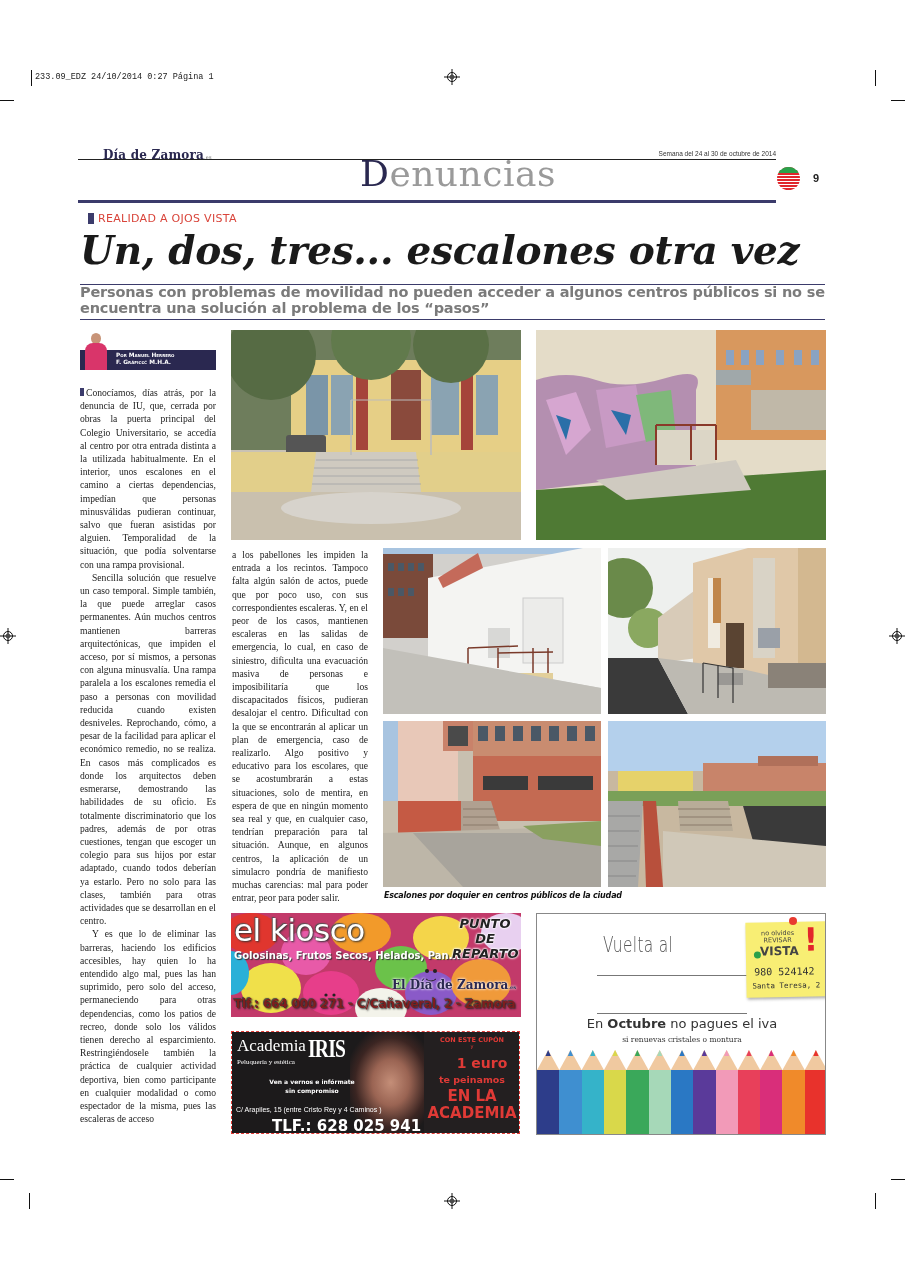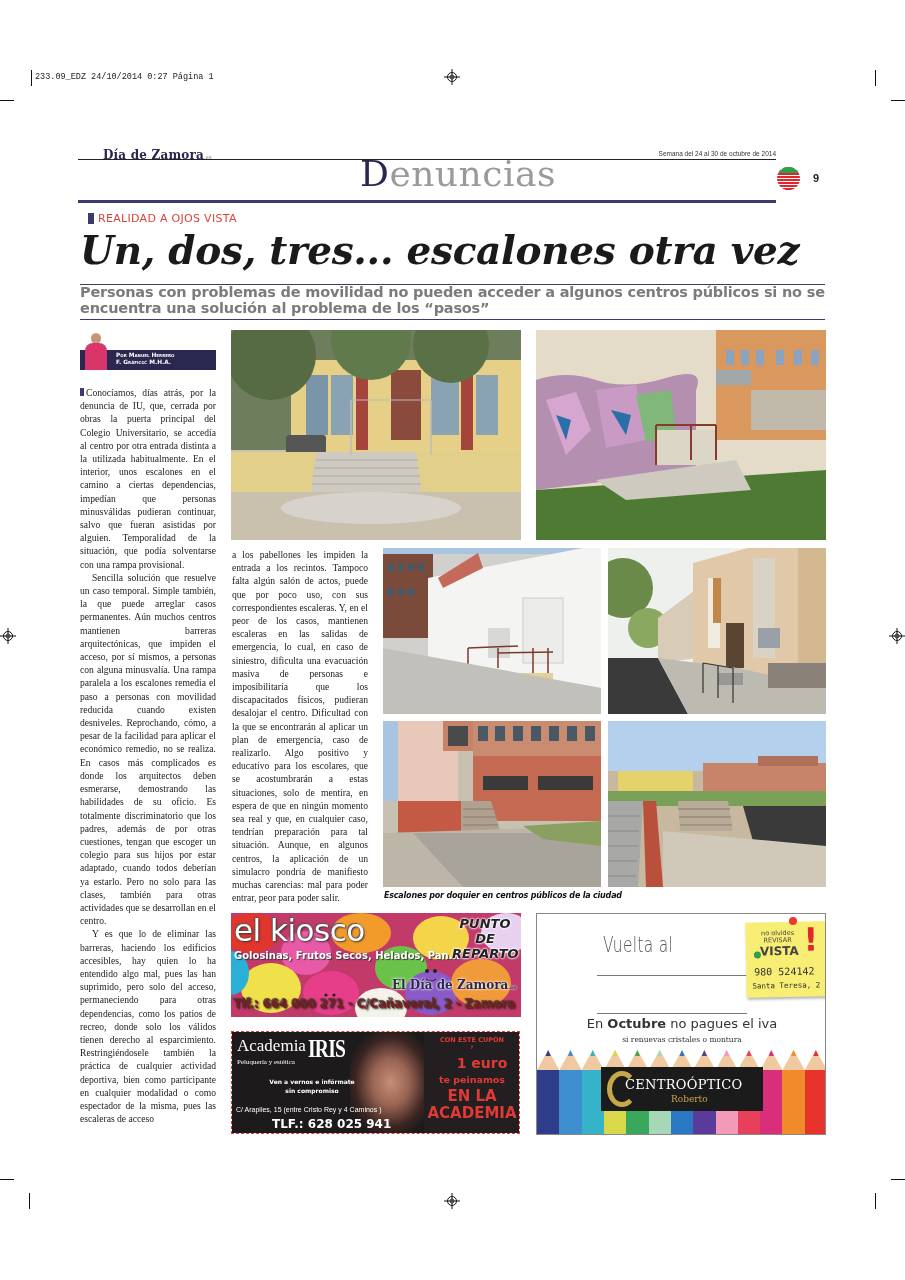--- a/index.html
+++ b/index.html
@@ -67,21 +67,21 @@
 
   .iris-left { position: absolute; left: 0; top: 0; width: 122px; height: 100%; background: #1c1a1b; }
   .iris-face { position: absolute; left: 118px; top: 0; width: 74px; height: 100%;
     background: radial-gradient(ellipse at 55% 50%, #c48e78 0%, #9a6453 32%, #3b2522 62%, #1c1a1b 80%); }
   .iris-right { position: absolute; left: 192px; top: 0; width: 96px; height: 100%; background: #231f20; }
   .iris-academia { position: absolute; left: 5px; top: 4px; font-family: "Liberation Serif", serif; font-size: 17px; color: #fff; }
   .iris-iris { position: absolute; left: 76px; top: 2px; font-family: "Liberation Serif", serif; font-weight: bold; font-size: 26px; color: #fff; letter-spacing: -1px; transform: scaleX(0.75); transform-origin: left; }
   .iris-pelu { position: absolute; left: 5px; top: 26px; font-family: "Liberation Serif", serif; font-size: 7px; color: #fff; }
   .iris-ven { position: absolute; left: 30px; top: 45px; width: 100px; text-align: center; font-family: "DejaVu Sans", sans-serif; font-weight: bold; font-size: 6px; line-height: 9px; color: #fff; }
   .iris-addr { position: absolute; left: 4px; top: 74px; font-family: "Liberation Sans", sans-serif; font-size: 7px; color: #fff; white-space: nowrap; }
-  .iris-tel { position: absolute; left: 40px; top: 85px; font-family: "DejaVu Sans", sans-serif; font-weight: bold; font-size: 12px; color: #fff; }
+  .iris-tel { position: absolute; left: 40px; top: 85px; font-family: "DejaVu Sans", sans-serif; font-weight: bold; font-size: 15px; color: #fff; }
   .iris-cupon { position: absolute; left: 192px; top: 4px; width: 96px; text-align: center; font-family: "DejaVu Sans", sans-serif; font-weight: bold; font-size: 6.5px; color: #e03a36; }
   .iris-y { position: absolute; left: 192px; top: 11px; width: 96px; text-align: center; font-family: "DejaVu Sans", sans-serif; font-size: 5px; color: #e03a36; }
   .iris-euro { position: absolute; left: 192px; top: 23px; width: 96px; text-align: center; font-family: "DejaVu Sans", sans-serif; font-weight: bold; font-size: 14px; color: #e03a36; margin-left: 10px; }
   .iris-peina { position: absolute; left: 192px; top: 42px; width: 96px; text-align: center; font-family: "DejaVu Sans", sans-serif; font-weight: bold; font-size: 9.5px; color: #e03a36; }
   .iris-enla { position: absolute; left: 192px; top: 56px; width: 96px; text-align: center; font-family: "DejaVu Sans", sans-serif; font-weight: bold; font-size: 15px; line-height: 17px; color: #e03a36; }
 
   .cole-vuelta { position: absolute; left: 66px; top: 18px; font-family: "DejaVu Sans", sans-serif; font-size: 22px; color: #555; font-weight: 200; transform: scaleX(0.7); transform-origin: left; letter-spacing: 0.5px; }
   .cole-cole { position: absolute; left: 50px; top: 38px; font-family: "DejaVu Serif", serif; font-style: italic; font-weight: bold; font-size: 46px; color: #1a1a1a; letter-spacing: 3px; line-height: 1; }
   .cole-line1 { position: absolute; left: 60px; top: 61px; width: 150px; height: 1px; background: #777; }
   .cole-line2 { position: absolute; left: 60px; top: 99px; width: 150px; height: 1px; background: #777; }
@@ -480,18 +480,13 @@
         <div class="tip"></div>
         <div class="lead" style="background:#f08a2a"></div>
         <div class="shaft" style="background:#f08a2a"></div>
       </div>
     <div class="pencil">
         <div class="tip"></div>
         <div class="lead" style="background:#e8322c"></div>
         <div class="shaft" style="background:#e8322c"></div>
       </div>
   </div>
-  <div class="cole-centro">
-    <div class="c"></div>
-    <div class="name">CENTROÓPTICO</div>
-    <div class="roberto">Roberto</div>
-  </div>
 </div>
 
 </body></html>

